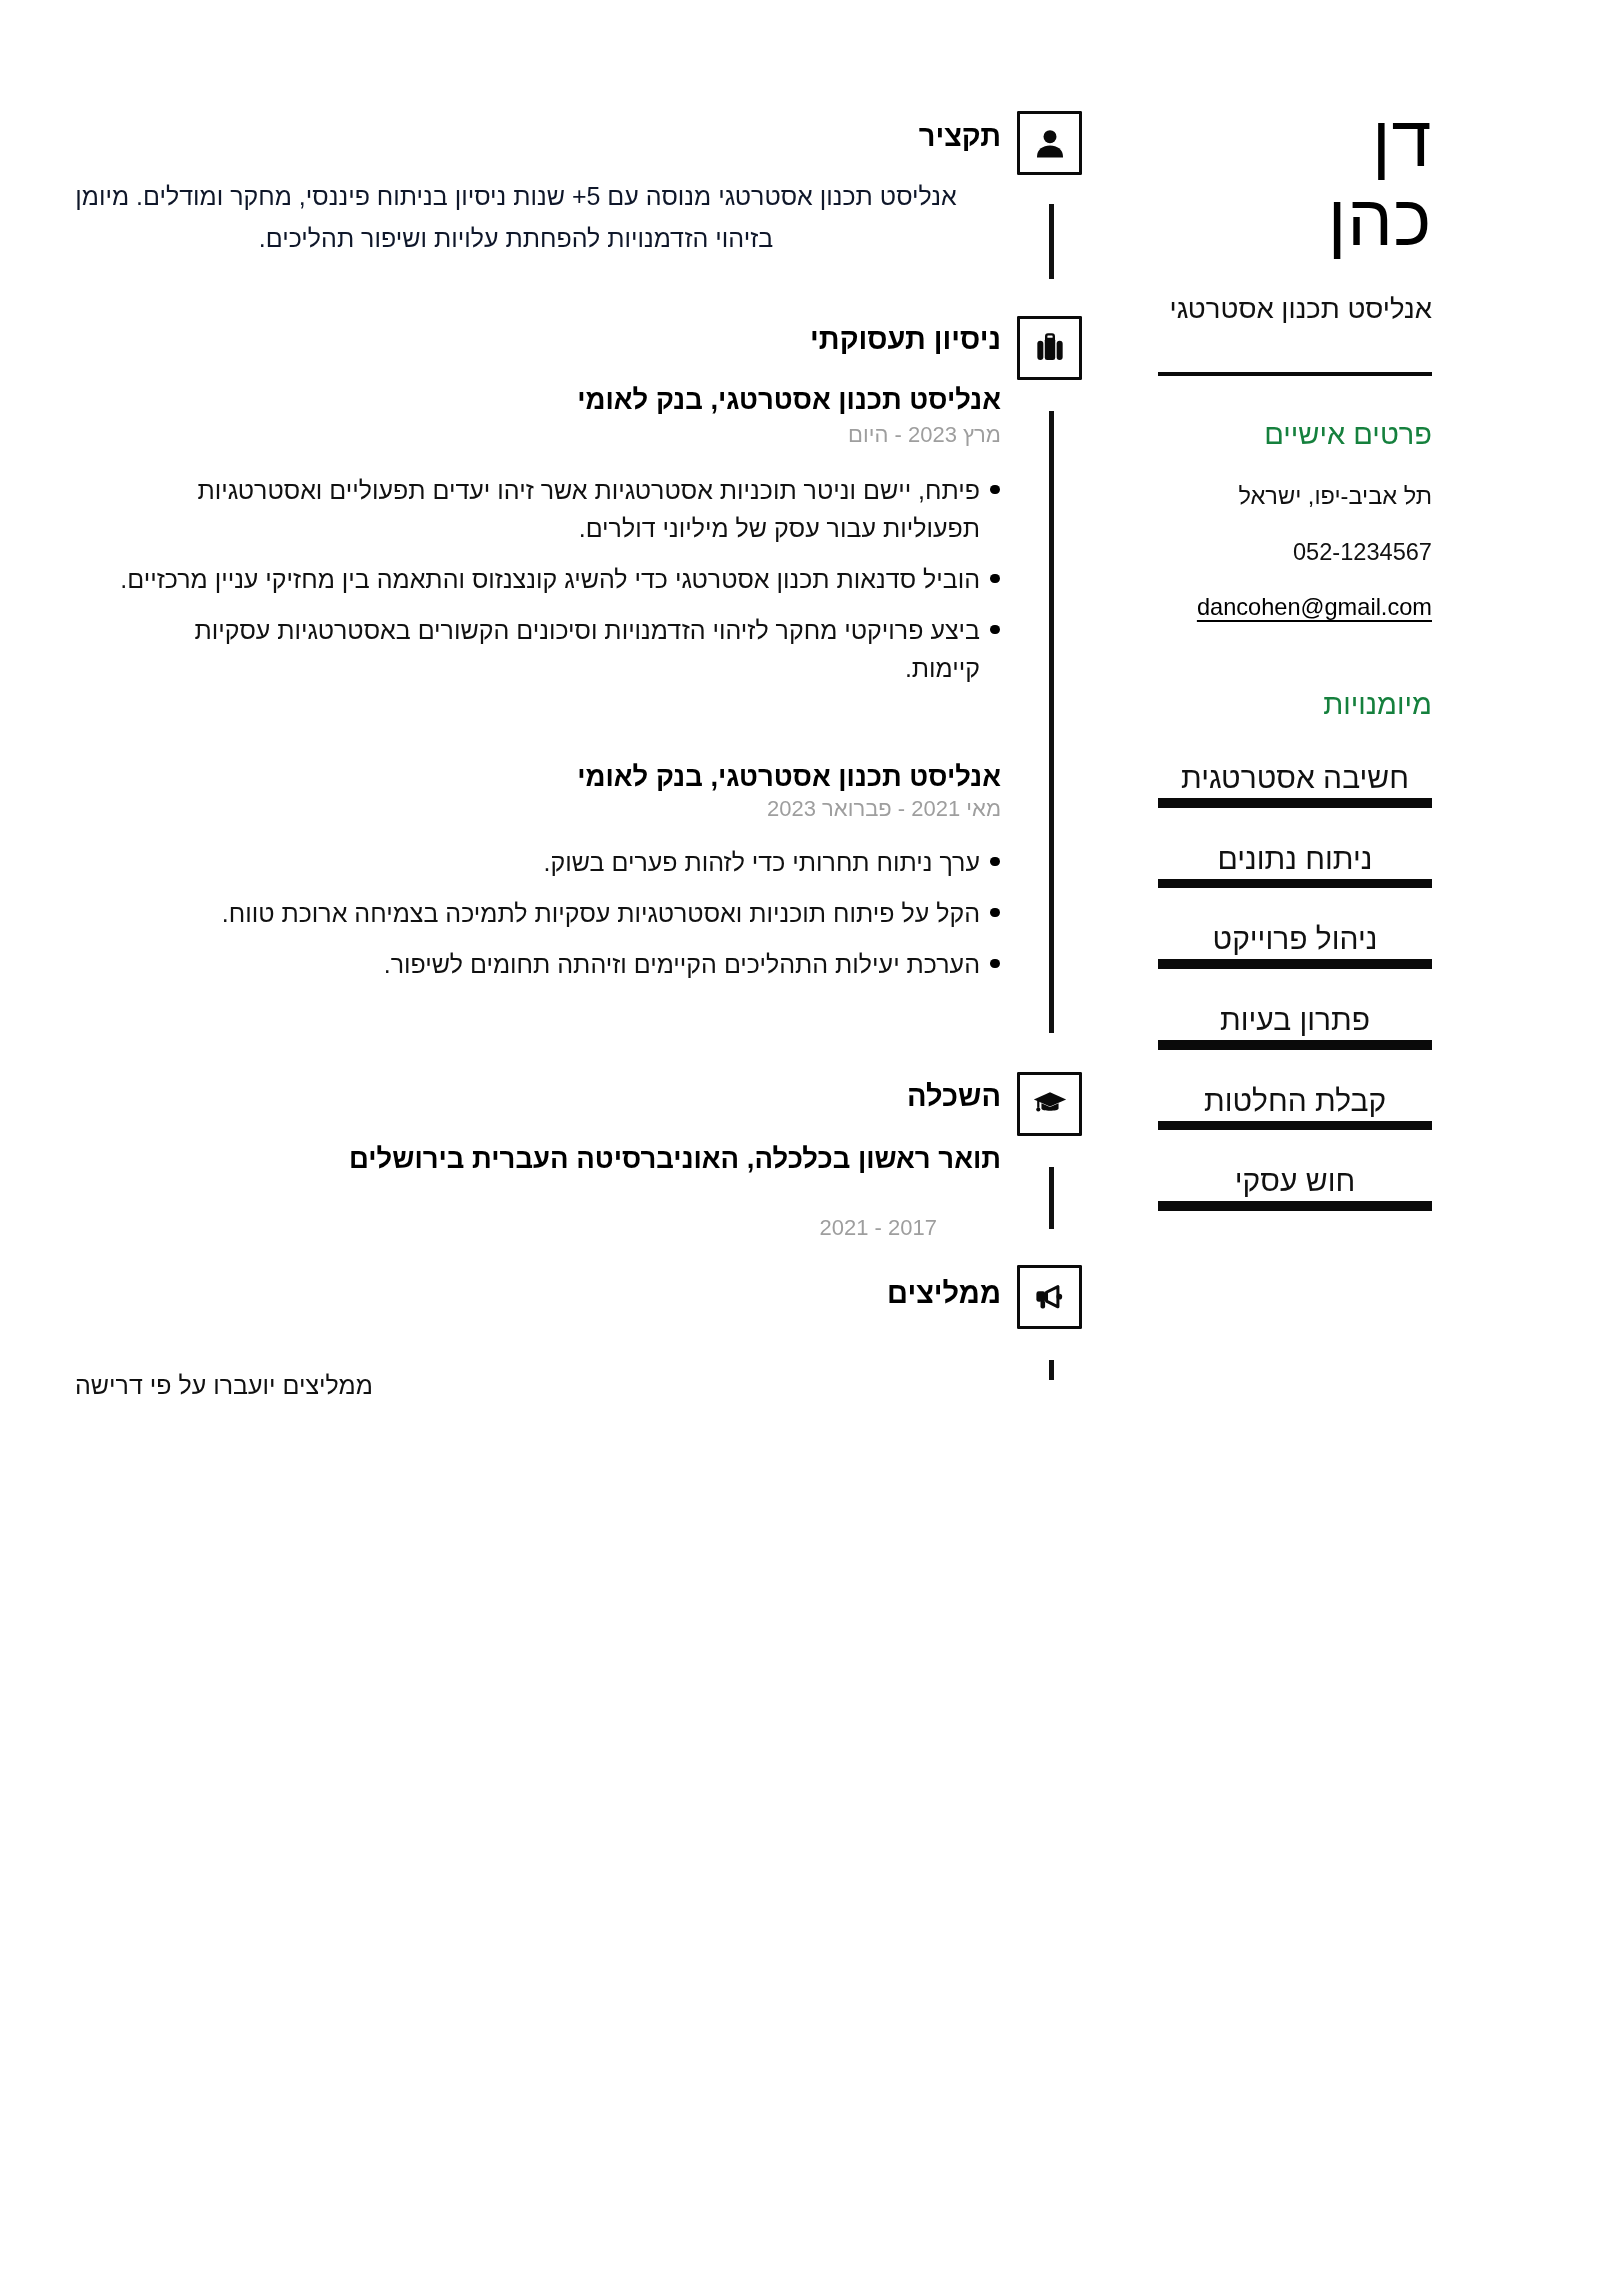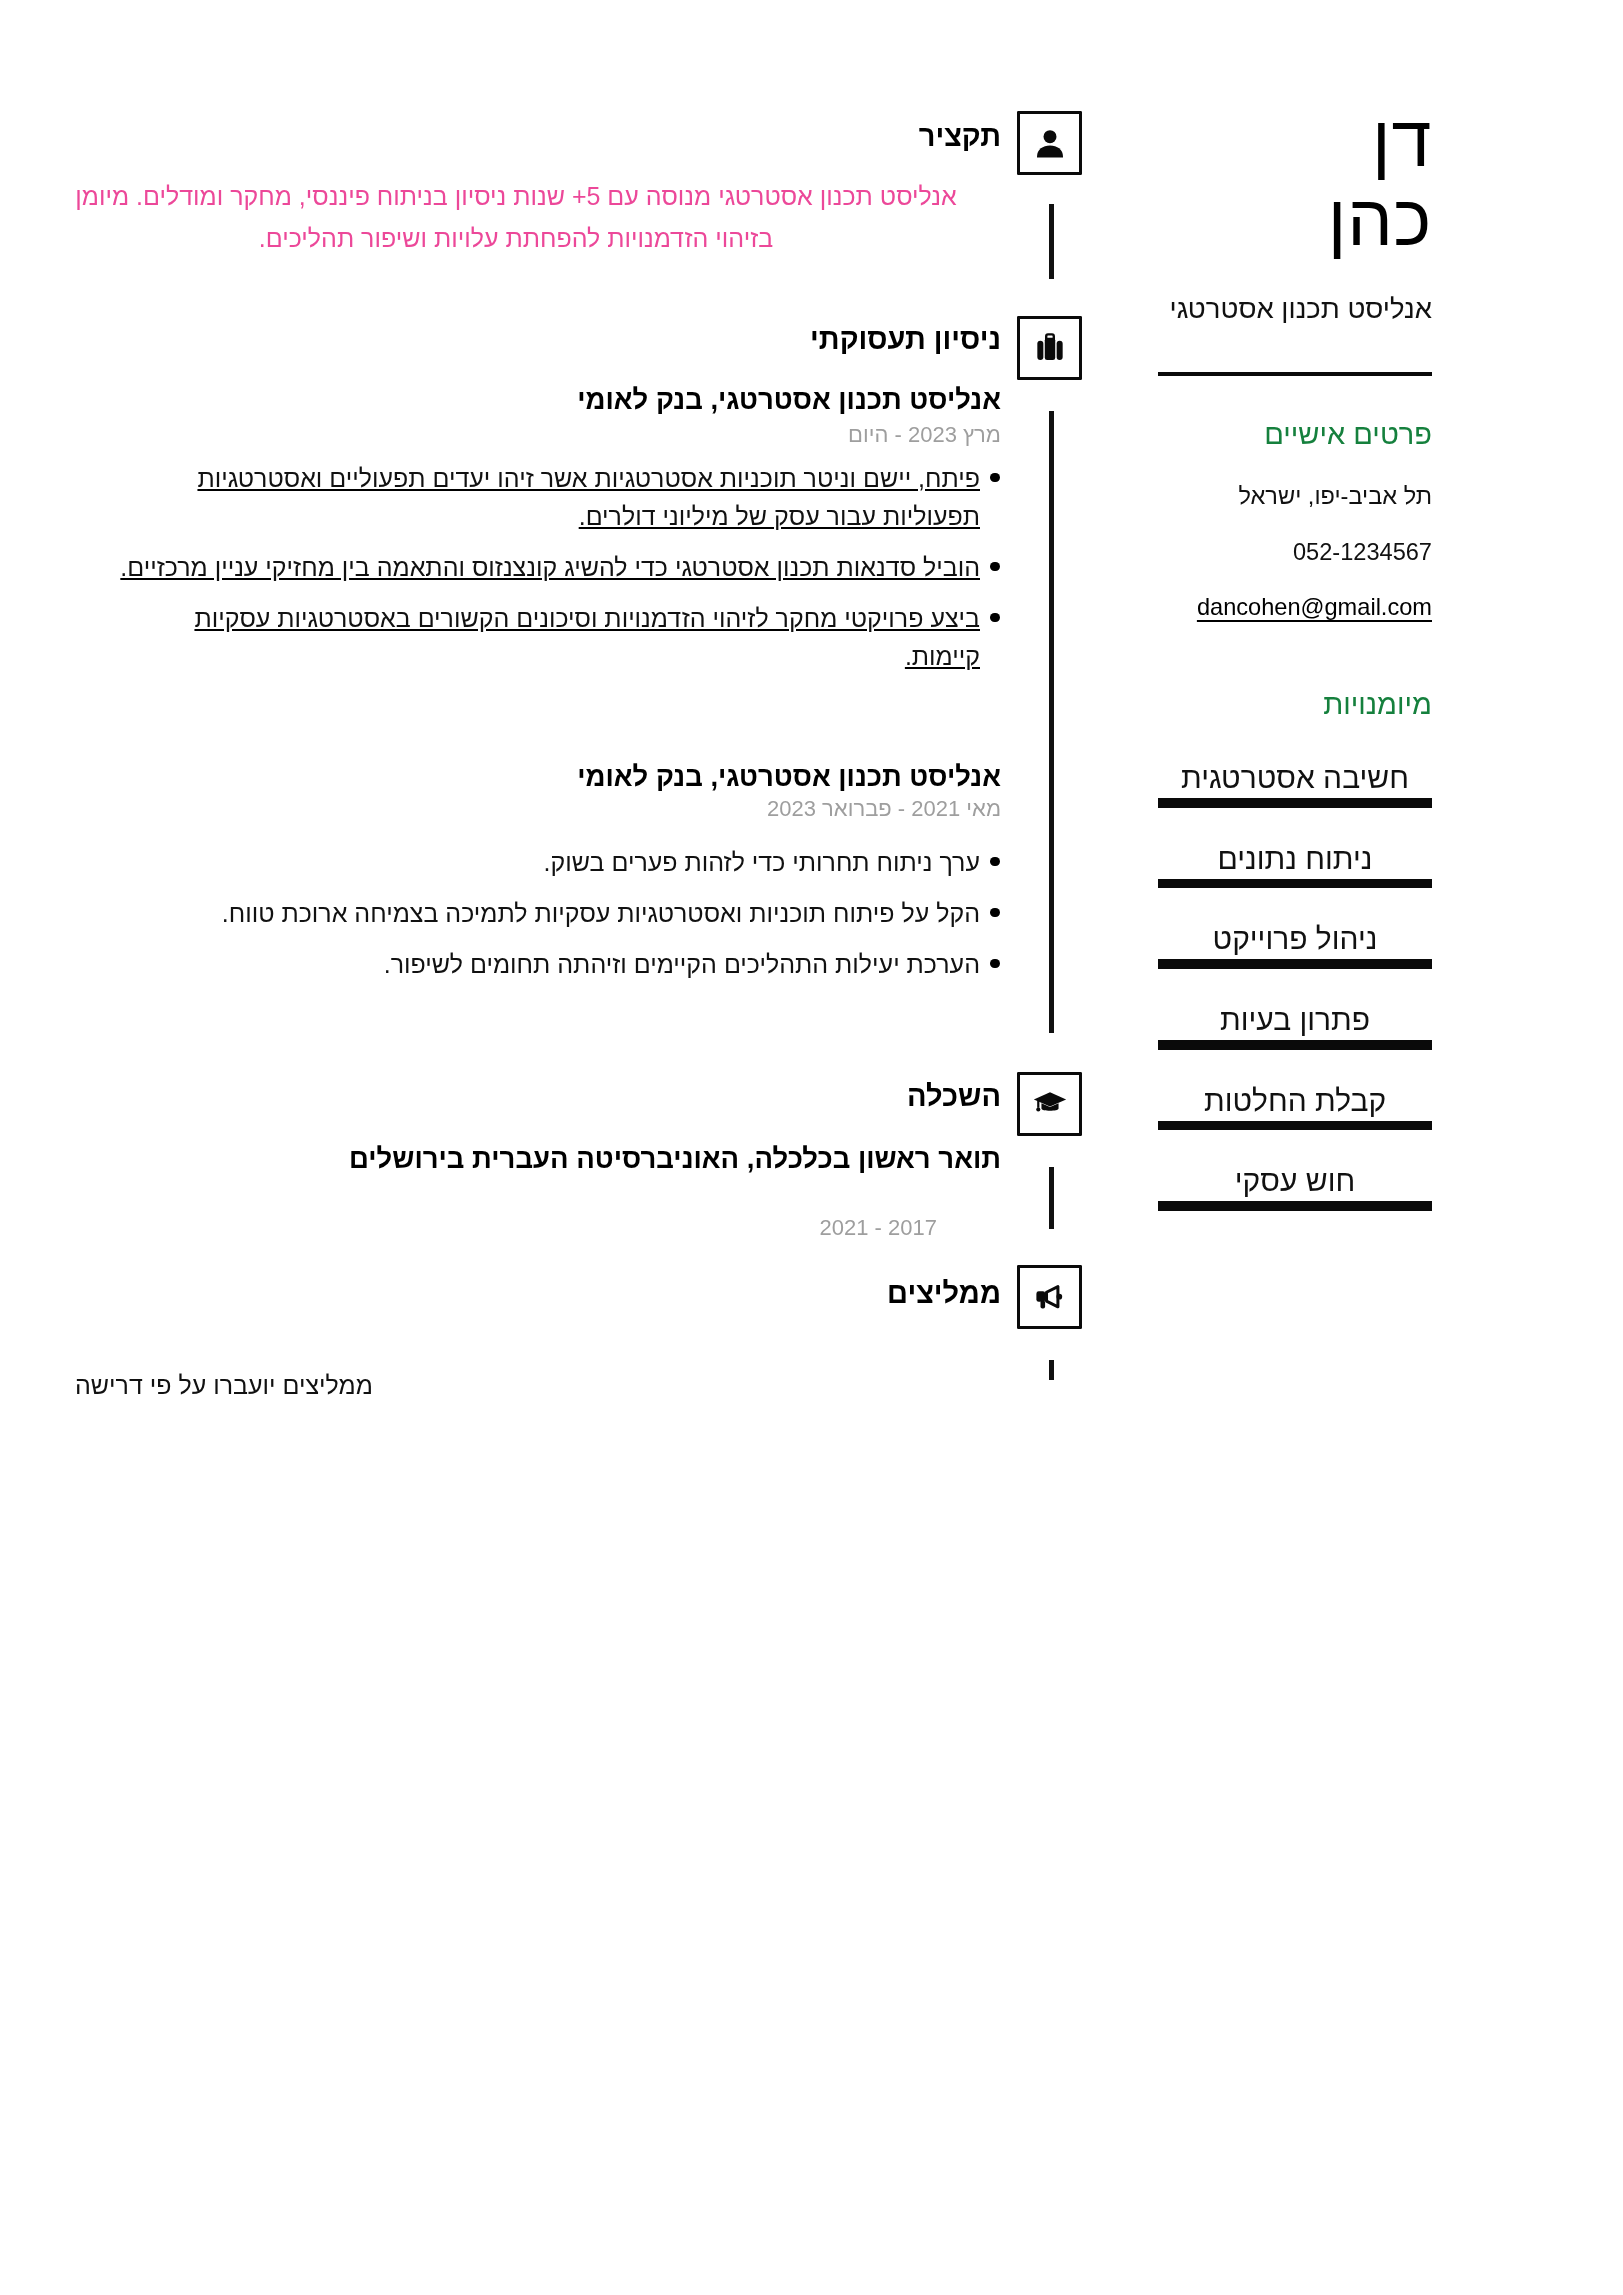--- a/index.html
+++ b/index.html
@@ -31,35 +31,35 @@
   .skill-bar-fill { height:9.8px; background:#0a0a0a; }
   
   .tl-box { position:absolute; left:1017px; width:65px; height:64px;
             border:3.9px solid #0a0a0a; border-radius:1.3px; background:#fff;
             display:flex; align-items:center; justify-content:center; }
   .tl-box svg { width:38px; height:38px; display:block; }
   .tl-seg { position:absolute; left:1049px; width:5.2px; background:#111; }
   
   .main { position:absolute; top:0; left:75px; width:926px; direction:rtl; }
   .sec-h { position:absolute; right:0; width:100%; text-align:right; font-size:29px; color:#000; }
-  .para { position:absolute; font-size:25px; line-height:42px; color:#ec4899; }
+  .para { position:absolute; font-size:25px; line-height:42px; color:#0f172a; }
   .summary-p { top:175px; right:43px; width:884px; text-align:center; }
   .job-title { position:absolute; right:0; width:100%; text-align:right;
                font-size:27.5px; font-weight:700; color:#000; }
   .period { position:absolute; right:0; width:100%; text-align:right; font-size:22px; color:#9e9e9e; }
   .period.edu { right:64px; }
   .blist { position:absolute; right:0; width:885px; list-style:none; }
   .blist li { position:relative; padding-right:21px; margin-bottom:13px;
               font-size:25px; line-height:38px; text-align:right; color:#111; }
   .blist li::before { content:""; position:absolute; right:1.3px; top:13.7px;
               width:9.8px; height:9.8px; border-radius:50%; background:#000; }
   .ref-p { top:1332px; right:0; width:100%; text-align:left; font-size:25px; color:#111;margin-top:32px; }
   
   .h-summary { top:120px; } .h-exp { top:323px; } .h-edu { top:1080px; } .h-ref { top:1277px; }
-  .t-job1 { top:384px; } .p-job1 { top:422px; } .l-job1 { top:459px;text-decoration:underline; }
+  .t-job1 { top:384px; } .p-job1 { top:422px; } .l-job1 { top:471px; }
   .t-job2 { top:761px; } .p-job2 { top:796px; } .l-job2 { top:843px; }
   .t-edu { top:1143px; } .p-edu { top:1175px;margin-top:40px; }
 </style>
 </head>
 <body>
 
 <div class="page">
 
   <div class="sidebar">
     <div class="name">

